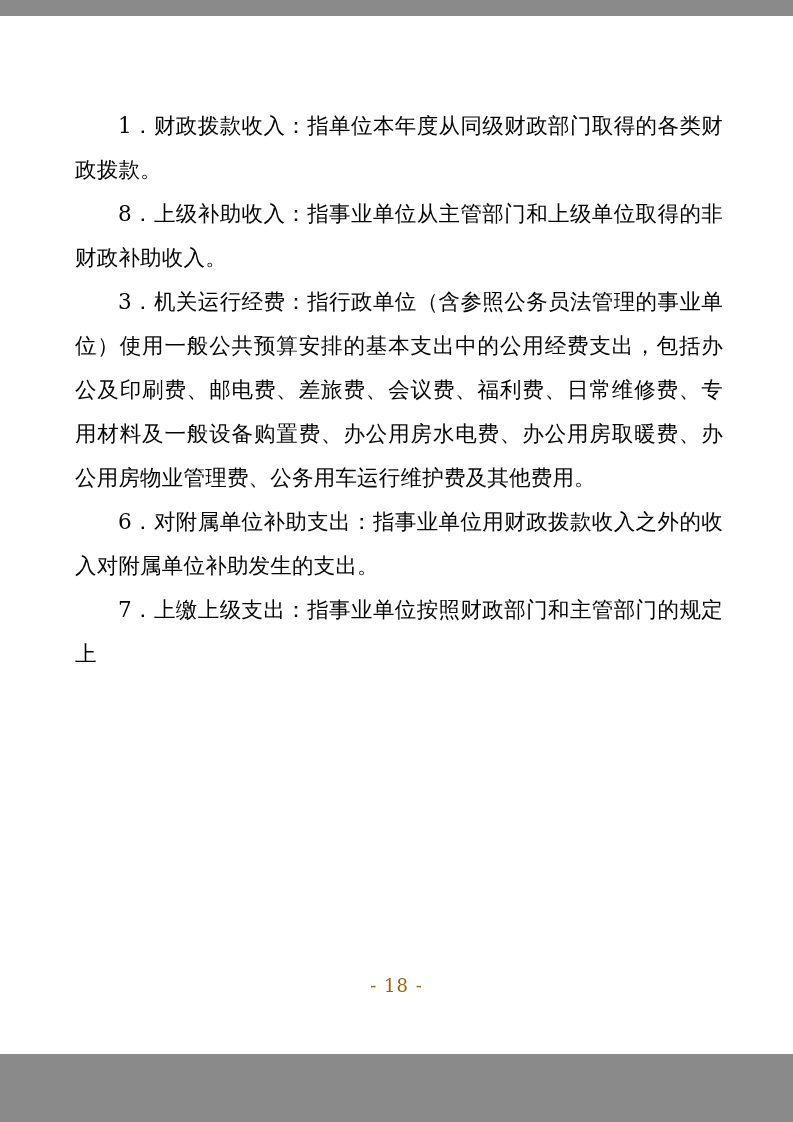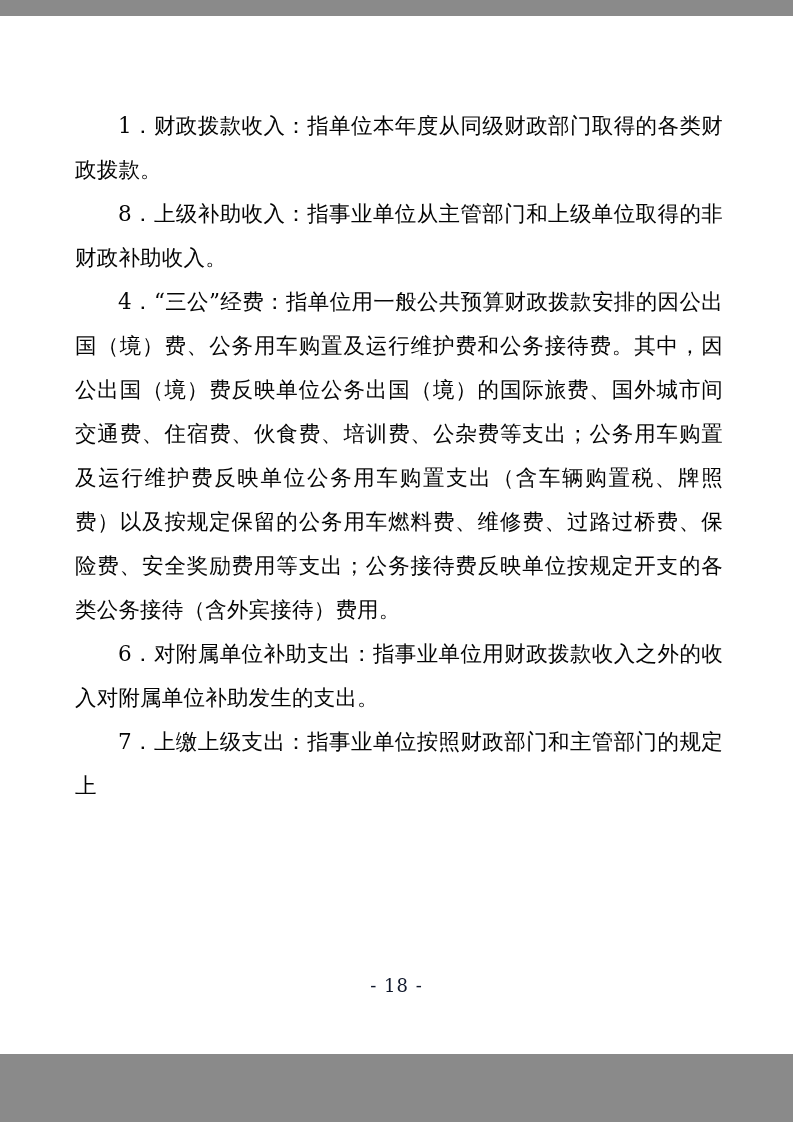--- a/index.html
+++ b/index.html
@@ -34,29 +34,29 @@
     letter-spacing: 0.2px;
   }
   .footer {
     position: absolute;
     left: 0;
     right: 0;
     bottom: 58px;
     text-align: center;
     font-family: "DejaVu Serif", "Liberation Serif", serif;
     font-size: 18px;
-    color: #0f172a;
+    color: #a16207;
     letter-spacing: 1px;
   }
 </style>
 </head>
 <body>
 
 <div class="page">
   <div class="content">
     <p class="para">1．财政拨款收入：指单位本年度从同级财政部门取得的各类财政拨款。</p>
     <p class="para">8．上级补助收入：指事业单位从主管部门和上级单位取得的非财政补助收入。</p>
-    <p class="para">4．“三公”经费：指单位用一般公共预算财政拨款安排的因公出国（境）费、公务用车购置及运行维护费和公务接待费。其中，因公出国（境）费反映单位公务出国（境）的国际旅费、国外城市间交通费、住宿费、伙食费、培训费、公杂费等支出；公务用车购置及运行维护费反映单位公务用车购置支出（含车辆购置税、牌照费）以及按规定保留的公务用车燃料费、维修费、过路过桥费、保险费、安全奖励费用等支出；公务接待费反映单位按规定开支的各类公务接待（含外宾接待）费用。</p>
+    <p class="para">3．机关运行经费：指行政单位（含参照公务员法管理的事业单位）使用一般公共预算安排的基本支出中的公用经费支出，包括办公及印刷费、邮电费、差旅费、会议费、福利费、日常维修费、专用材料及一般设备购置费、办公用房水电费、办公用房取暖费、办公用房物业管理费、公务用车运行维护费及其他费用。</p>
     <p class="para">6．对附属单位补助支出：指事业单位用财政拨款收入之外的收入对附属单位补助发生的支出。</p>
     <p class="para">7．上缴上级支出：指事业单位按照财政部门和主管部门的规定上</p>
   </div>
   <div class="footer">- 18 -</div>
 </div>
 
 </body></html>

